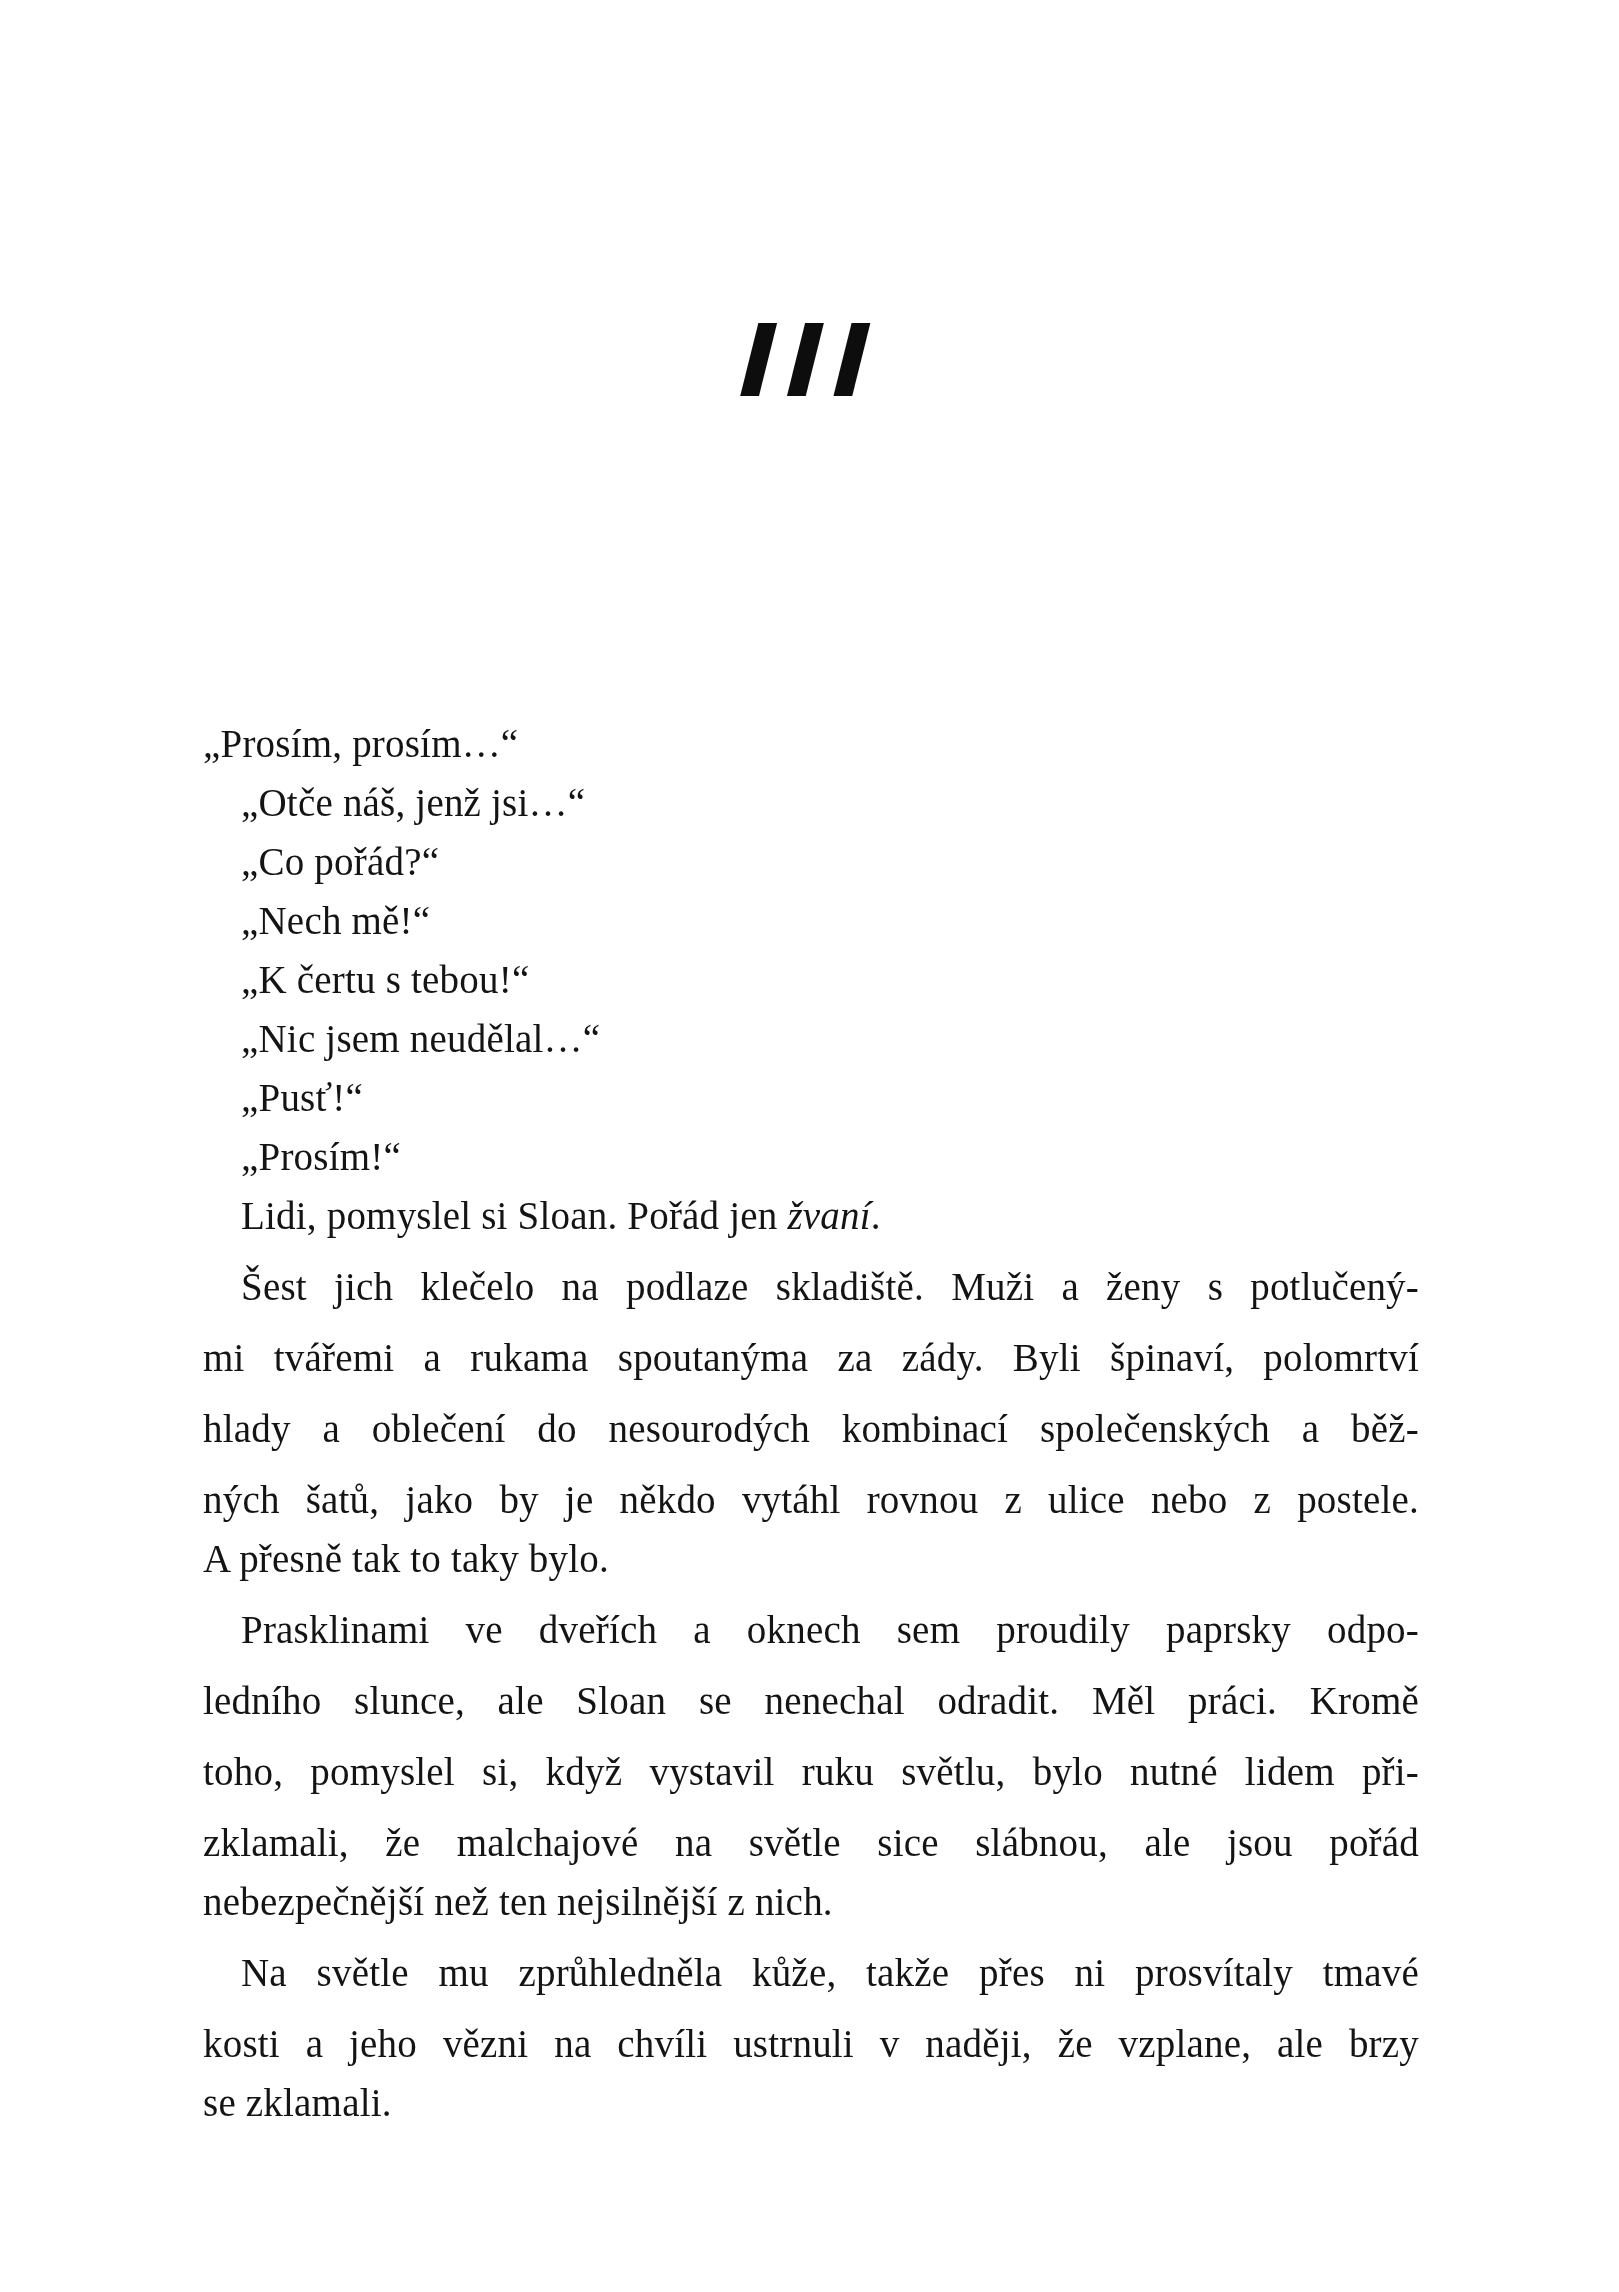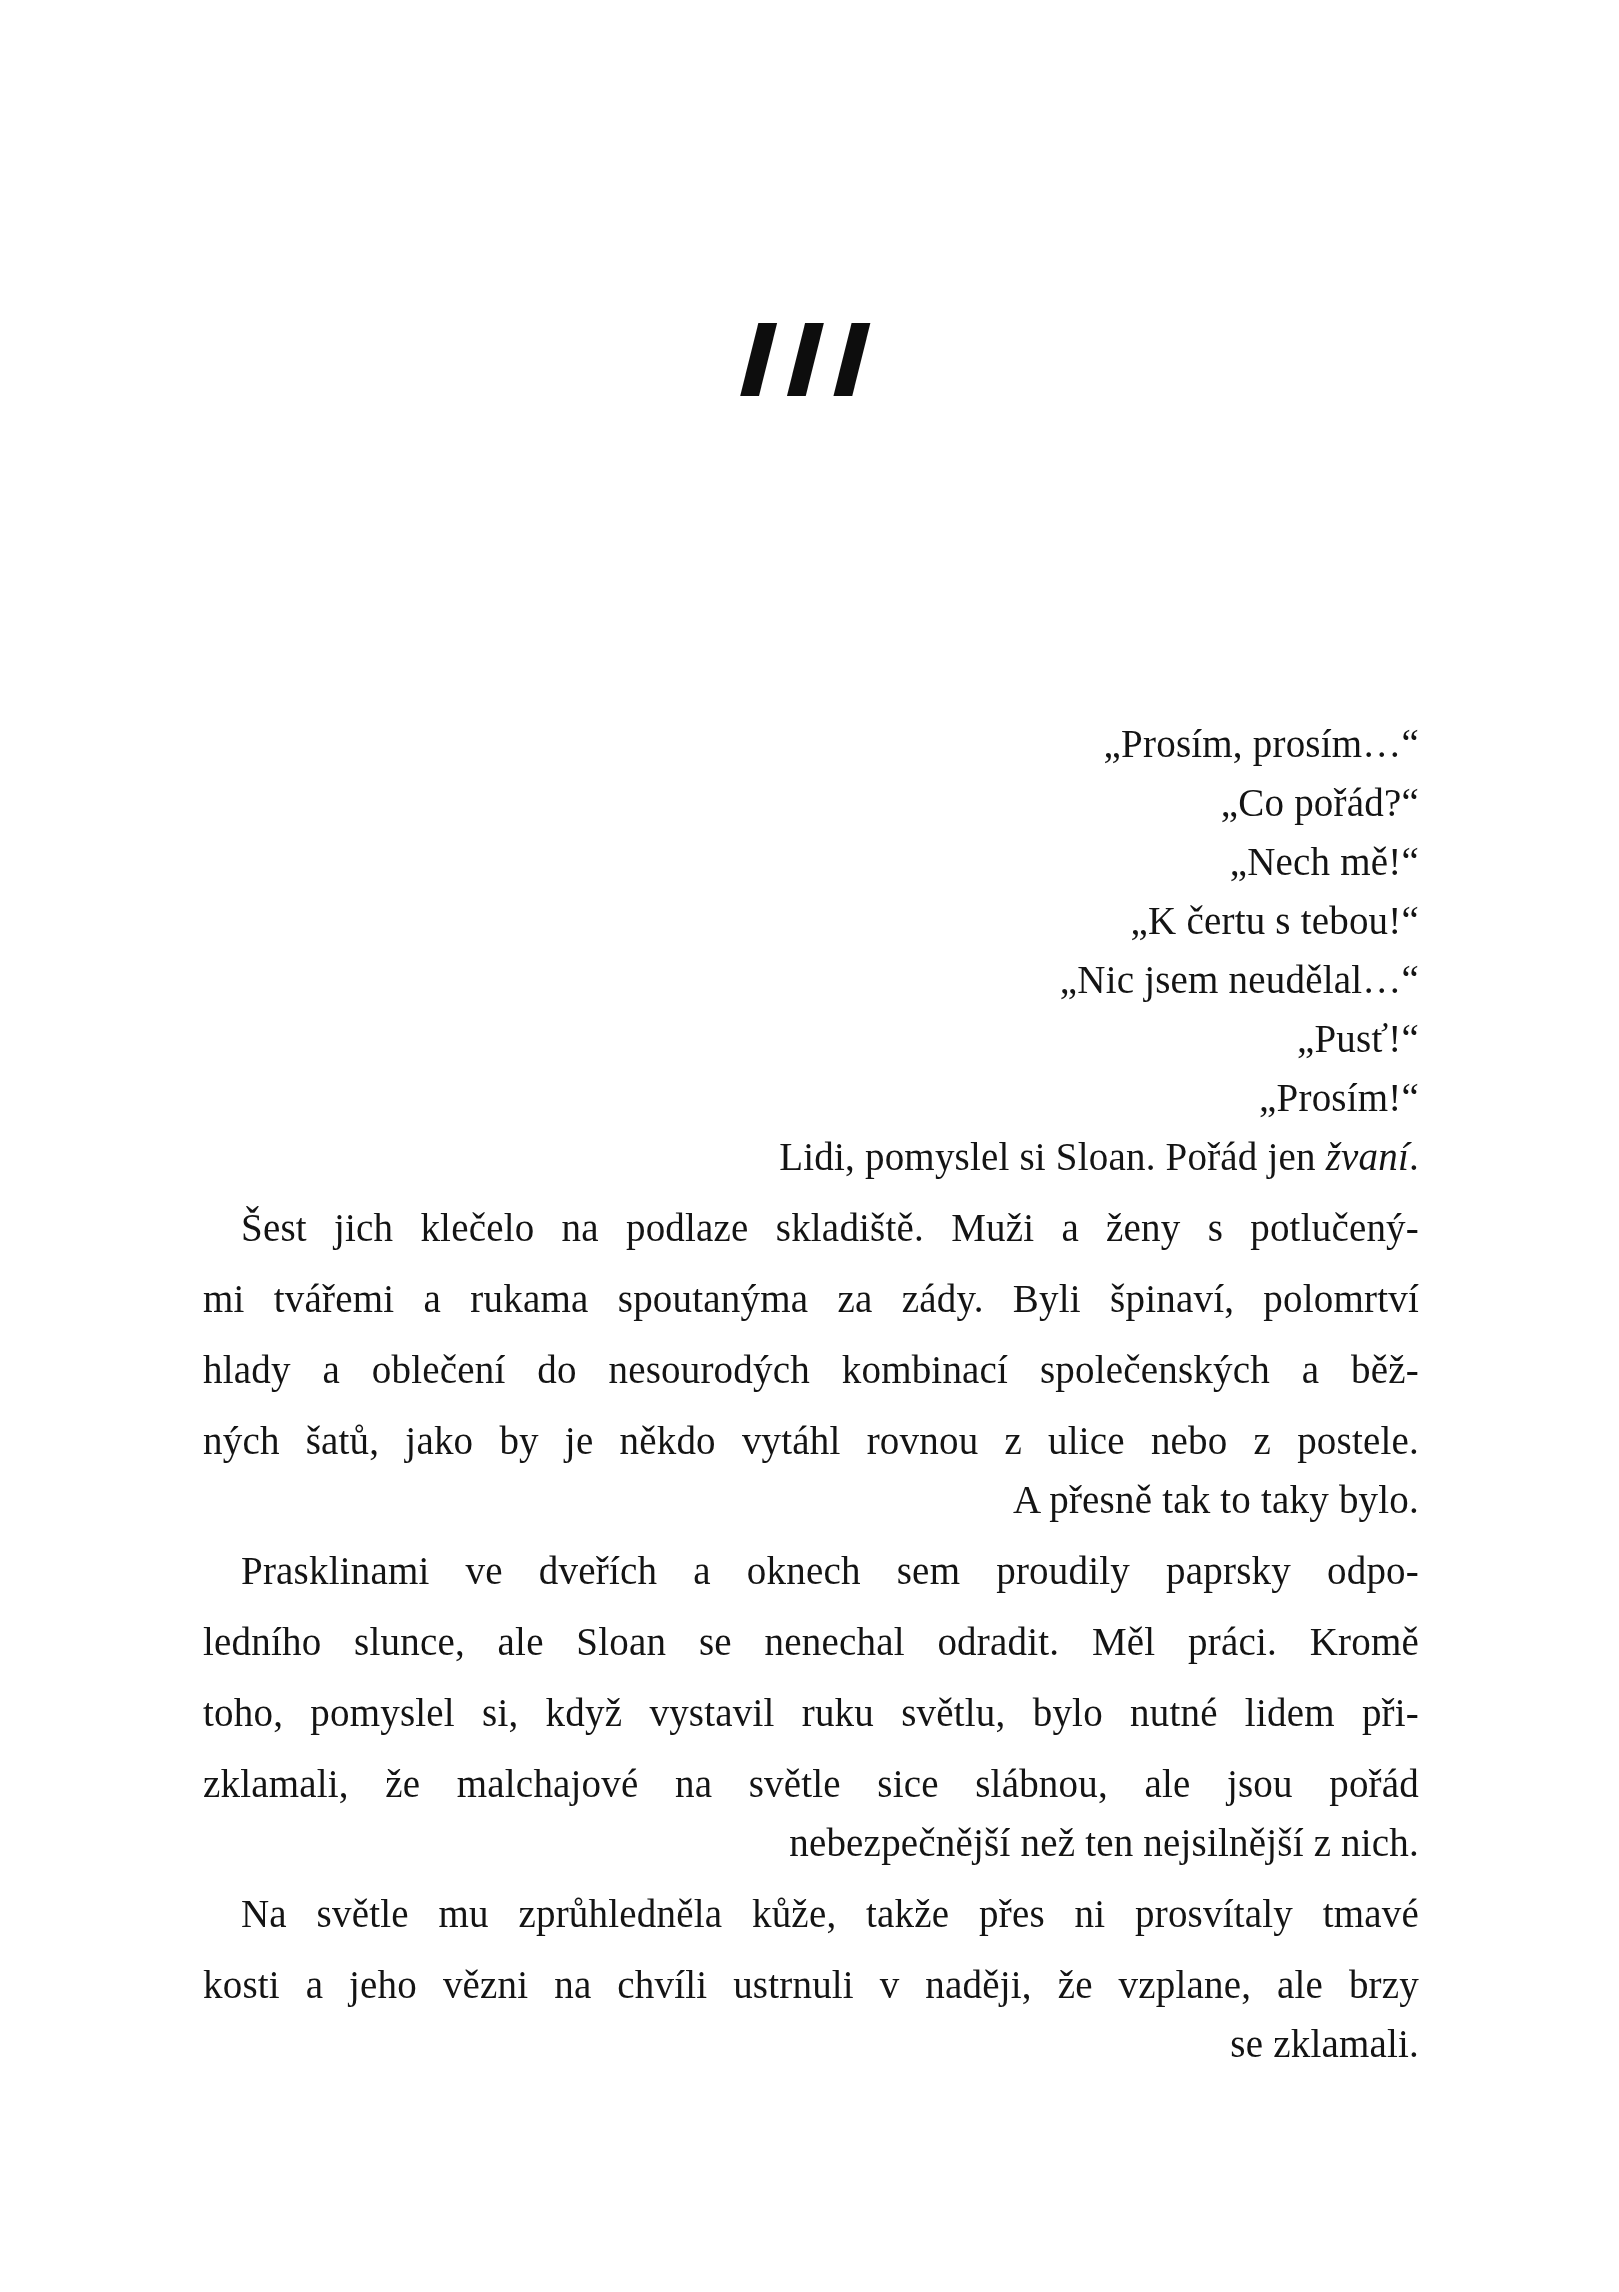--- a/index.html
+++ b/index.html
@@ -34,21 +34,21 @@
     position: absolute;
     left: 203px;
     top: 714px;
     width: 1216px;
     font-size: 39px;
     line-height: 59px;
     letter-spacing: 0.2px;
   }
   .line {
     white-space: normal;
-    text-align: right;
+    text-align: left;
   }
   .line.ind {
     padding-left: 38px;
   }
   .line.just {
     text-align: justify;
     text-align-last: justify;
     margin-top: 12px;
   }
   .em {
@@ -68,20 +68,21 @@
 </head>
 <body>
 
 <div class="page">
 
   <div class="chapter">III</div>
 
   <div class="text-block">
 
     <div class="line">„Prosím, prosím…“</div>
+    <div class="line ind">„Otče náš, jenž jsi…“</div>
     <div class="line ind">„Co pořád?“</div>
     <div class="line ind">„Nech mě!“</div>
     <div class="line ind">„K čertu s tebou!“</div>
     <div class="line ind">„Nic jsem neudělal…“</div>
     <div class="line ind">„Pusť!“</div>
     <div class="line ind">„Prosím!“</div>
 
     <div class="line ind"><span>Lidi, pomyslel si Sloan. Pořád jen </span><span class="em">žvaní</span><span>.</span></div>
 
     <div class="line ind just">Šest jich klečelo na podlaze skladiště. Muži a ženy s potlučený-</div>

